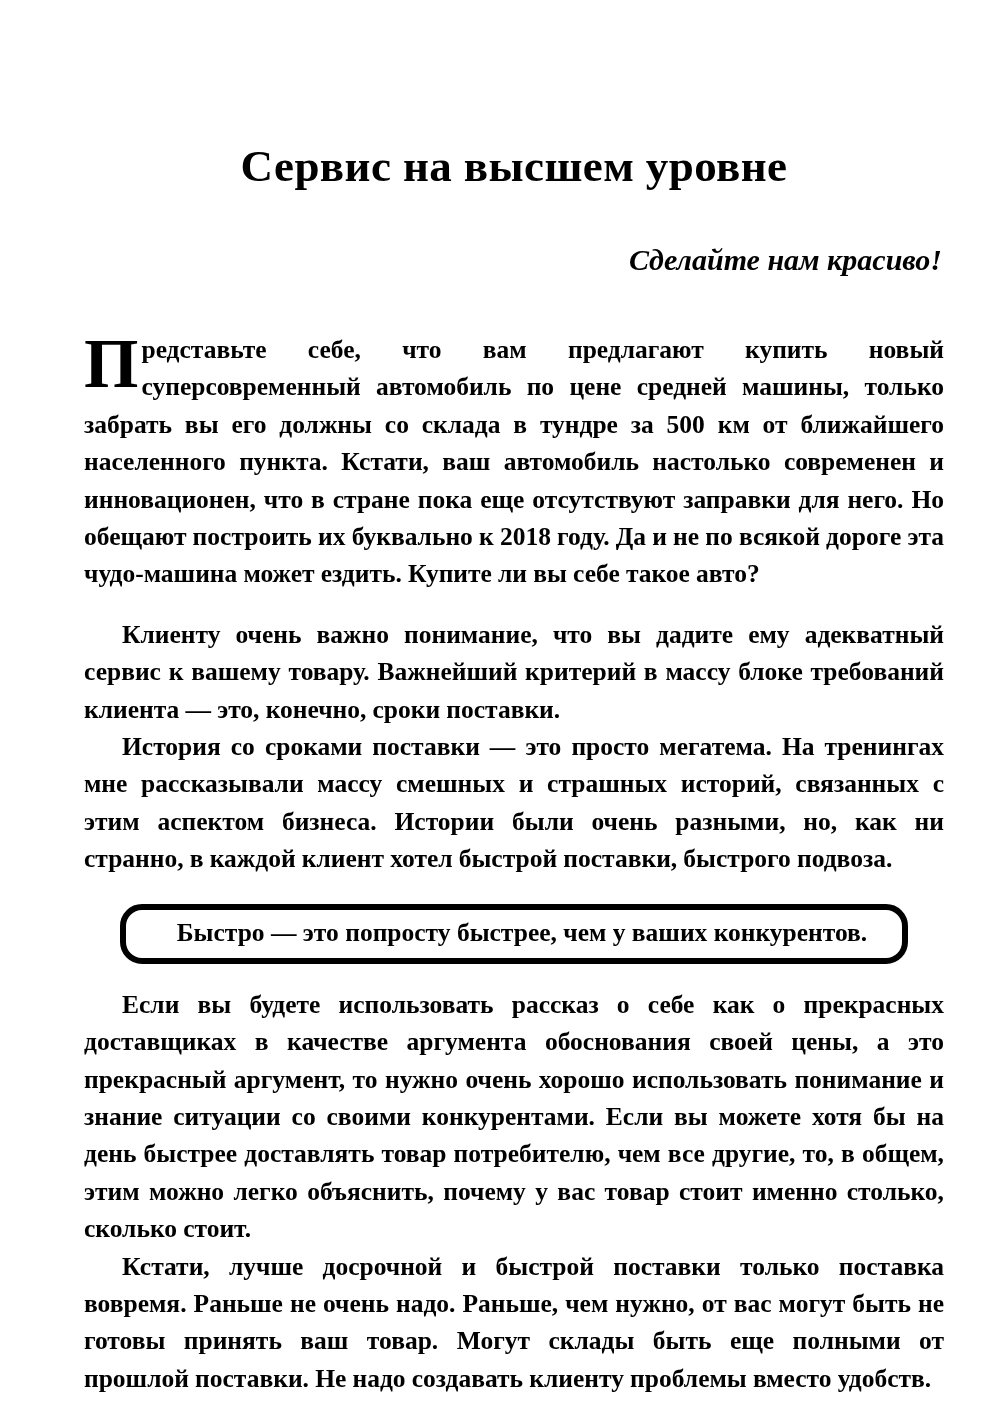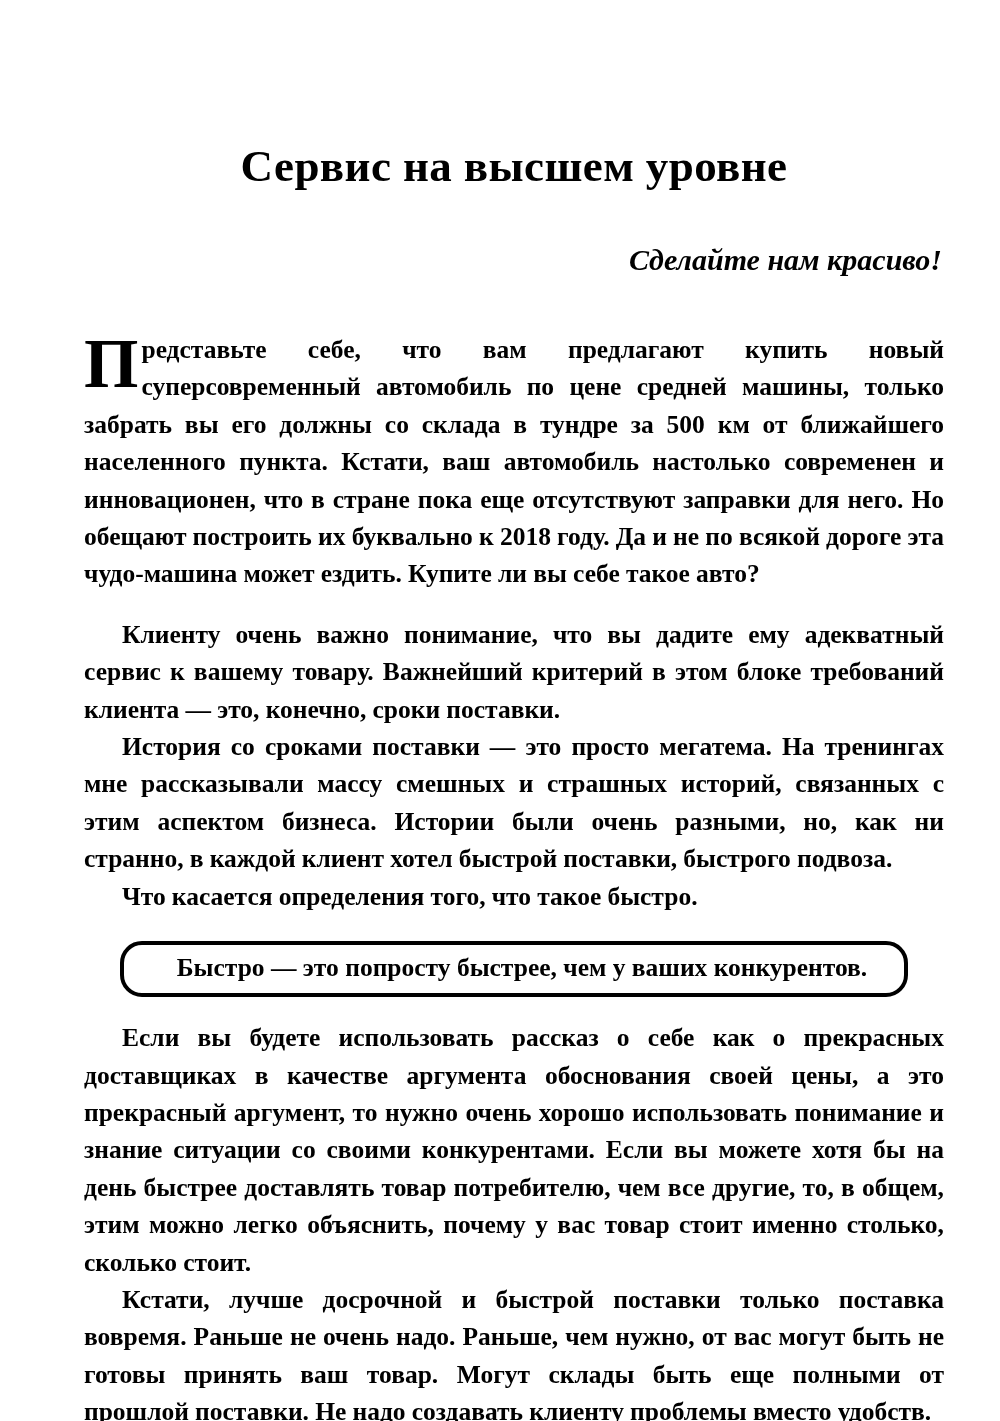--- a/index.html
+++ b/index.html
@@ -105,21 +105,21 @@
 
   
   .callout-wrap {
     margin-top: 26px;
     margin-bottom: 22px;
     padding-left: 36px;
     padding-right: 36px;
   }
 
   .callout {
-    border: 4px solid #000000;
+    border: 6px solid #000000;
     border-radius: 22px;
     padding: 7px 2px 9px 18px;
     text-align: center;
     box-sizing: border-box;
   }
 
   .callout-text {
     font-weight: 700;
     font-size: 25.5px;
     line-height: 32px;
@@ -134,25 +134,24 @@
   <div class="content">
 
     <h1 class="chapter-title">Сервис на высшем уровне</h1>
 
     <p class="epigraph">Сделайте нам красиво!</p>
 
     <div class="body-block">
 
       <p class="dropcap-para"><span class="dropcap">П</span><span>редставьте себе, что вам предлагают купить новый суперсовременный автомобиль по цене средней машины, только забрать вы его должны со склада в тундре за 500 км от ближайшего населенного пункта. Кстати, ваш автомобиль настолько современен и инновационен, что в стране пока еще отсутствуют заправки для него. Но обещают построить их буквально к 2018 году. Да и не по всякой дороге эта чудо-машина может ездить. Купите ли вы себе такое авто?</span></p>
 
-      <p class="para indent gap-before">Клиенту очень важно понимание, что вы дадите ему адекватный сервис к вашему товару. Важнейший критерий в этом блоке требований клиента — это, конечно, сроки поставки.</p>
+      <p class="para indent gap-before">Клиенту очень важно понимание, что вы дадите ему адекватный сервис к вашему товару. Важнейший критерий в массу блоке требований клиента — это, конечно, сроки поставки.</p>
 
       <p class="para indent">История со сроками поставки — это просто мегатема. На тренингах мне рассказывали массу смешных и страшных историй, связанных с этим аспектом бизнеса. Истории были очень разными, но, как ни странно, в каждой клиент хотел быстрой поставки, быстрого подвоза.</p>
 
-      <p class="para indent">Что касается определения того, что такое быстро.</p>
 
       <div class="callout-wrap">
         <div class="callout">
           <span class="callout-text">Быстро — это попросту быстрее, чем у ваших конкурентов.</span>
         </div>
       </div>
 
       <p class="para indent">Если вы будете использовать рассказ о себе как о прекрасных доставщиках в качестве аргумента обоснования своей цены, а это прекрасный аргумент, то нужно очень хорошо использовать понимание и знание ситуации со своими конкурентами. Если вы можете хотя бы на день быстрее доставлять товар потребителю, чем все другие, то, в общем, этим можно легко объяснить, почему у вас товар стоит именно столько, сколько стоит.</p>
 
       <p class="para indent">Кстати, лучше досрочной и быстрой поставки только поставка вовремя. Раньше не очень надо. Раньше, чем нужно, от вас могут быть не готовы принять ваш товар. Могут склады быть еще полными от прошлой поставки. Не надо создавать клиенту проблемы вместо удобств.</p>

